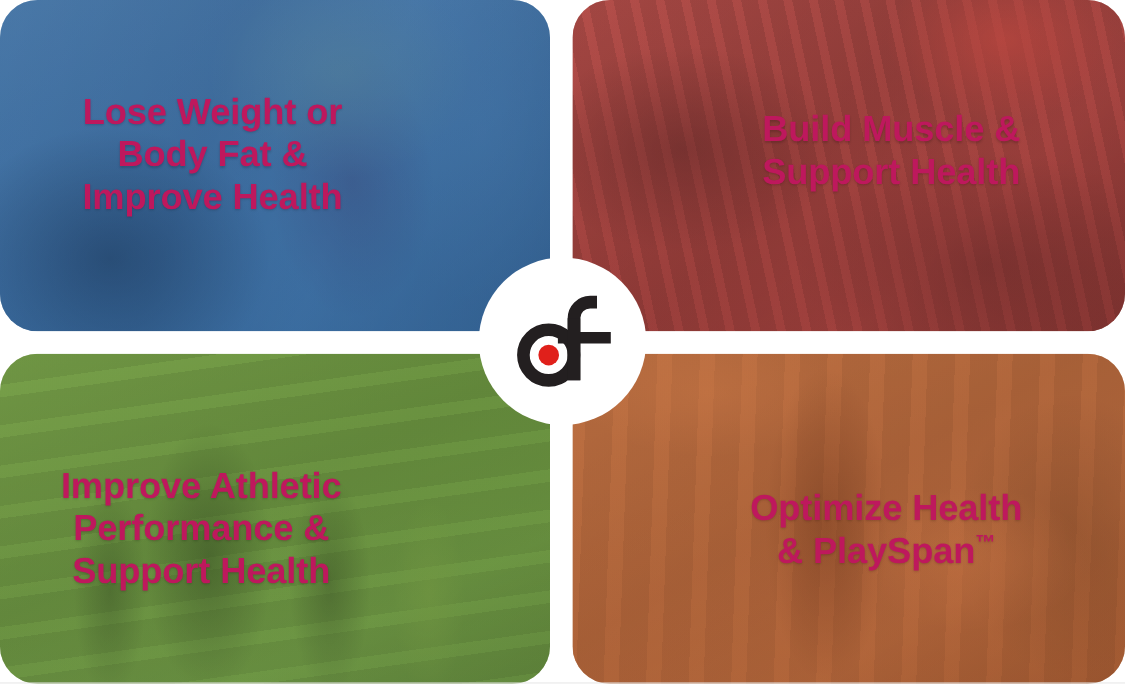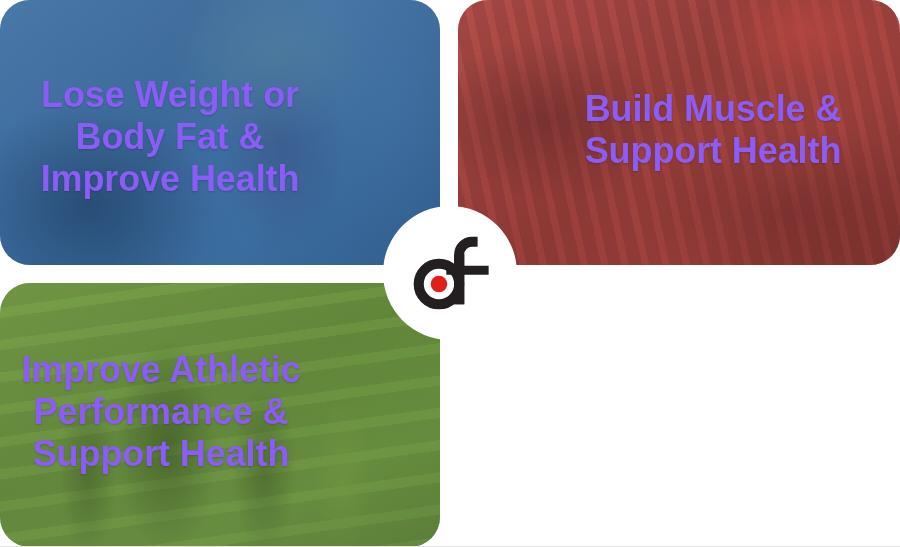--- a/index.html
+++ b/index.html
@@ -49,23 +49,23 @@
   .wash {
     position: absolute;
     inset: 0;
     opacity: .55;
   }
 
   .card-label {
     position: absolute;
     left: 0;
     right: 0;
-    color: #8b5cf6;
+    color: #be185d;
     font-weight: bold;
-    font-size: 36px;
+    font-size: 29px;
     line-height: 1.17;
     text-align: center;
     letter-spacing: -0.1px;
     white-space: pre-line;
     text-shadow: 0 1px 2px rgba(0,0,0,.18);
   }
   .tl .card-label { top: 74px; padding-right: 100px; }
   .tr .card-label { top: 88px; padding-left: 68px; }
   .bl .card-label { top: 356px; padding-right: 118px; }
   .br .card-label { top: 372px; padding-left: 60px; }
@@ -145,20 +145,33 @@
              radial-gradient(ellipse 40px 120px at 20% 72%, rgba(50,60,50,.40), rgba(50,60,50,0) 72%),
              repeating-linear-gradient(-8deg, rgba(255,255,255,.15) 0px, rgba(255,255,255,.15) 10px, rgba(0,0,0,.07) 10px, rgba(0,0,0,.07) 32px),
              linear-gradient(155deg, #d9dccb 0%, #c2c8b0 45%, #d4d9c4 75%, #b3bba1 100%);"></div>
       <div class="tint" style="background: linear-gradient(165deg, #87b257 0%, #76a34a 55%, #6d9a45 100%);"></div>
       <div class="wash" style="background: linear-gradient(180deg, rgba(125,169,79,.42), rgba(140,180,95,.52));"></div>
       <div class="card-label">Improve Athletic
 Performance &amp;
 Support Health</div>
     </div>
 
+    <div class="card br">
+      <div class="photo" style="background:
+             radial-gradient(ellipse 70px 180px at 46% 52%, rgba(90,55,35,.42), rgba(90,55,35,0) 70%),
+             radial-gradient(ellipse 130px 80px at 72% 62%, rgba(245,235,225,.55), rgba(245,235,225,0) 72%),
+             radial-gradient(ellipse 120px 150px at 90% 55%, rgba(80,70,50,.32), rgba(80,70,50,0) 75%),
+             radial-gradient(ellipse 150px 70px at 25% 12%, rgba(245,235,225,.45), rgba(245,235,225,0) 72%),
+             repeating-linear-gradient(92deg, rgba(255,255,255,.10) 0px, rgba(255,255,255,.10) 12px, rgba(0,0,0,.06) 12px, rgba(0,0,0,.06) 34px),
+             linear-gradient(150deg, #e3d7cc 0%, #cfc0b2 45%, #ddd0c4 72%, #bfae9f 100%);"></div>
+      <div class="tint" style="background: linear-gradient(160deg, #d2824f 0%, #c9794a 55%, #bd6e40 100%);"></div>
+      <div class="wash" style="background: linear-gradient(180deg, rgba(201,121,74,.40), rgba(189,110,64,.58));"></div>
+      <div class="card-label"><span>Optimize Health
+&amp; PlaySpan</span><span class="tm">™</span></div>
+    </div>
 
   </div>
 
   <div id="logo-badge">
     <svg width="92" height="92" viewBox="0 0 100 100">
 
       <circle cx="38" cy="62" r="22" fill="none" stroke="#231f20" stroke-width="11"></circle>
 
       <circle cx="38" cy="62" r="9" fill="#e0201b"></circle>
 

